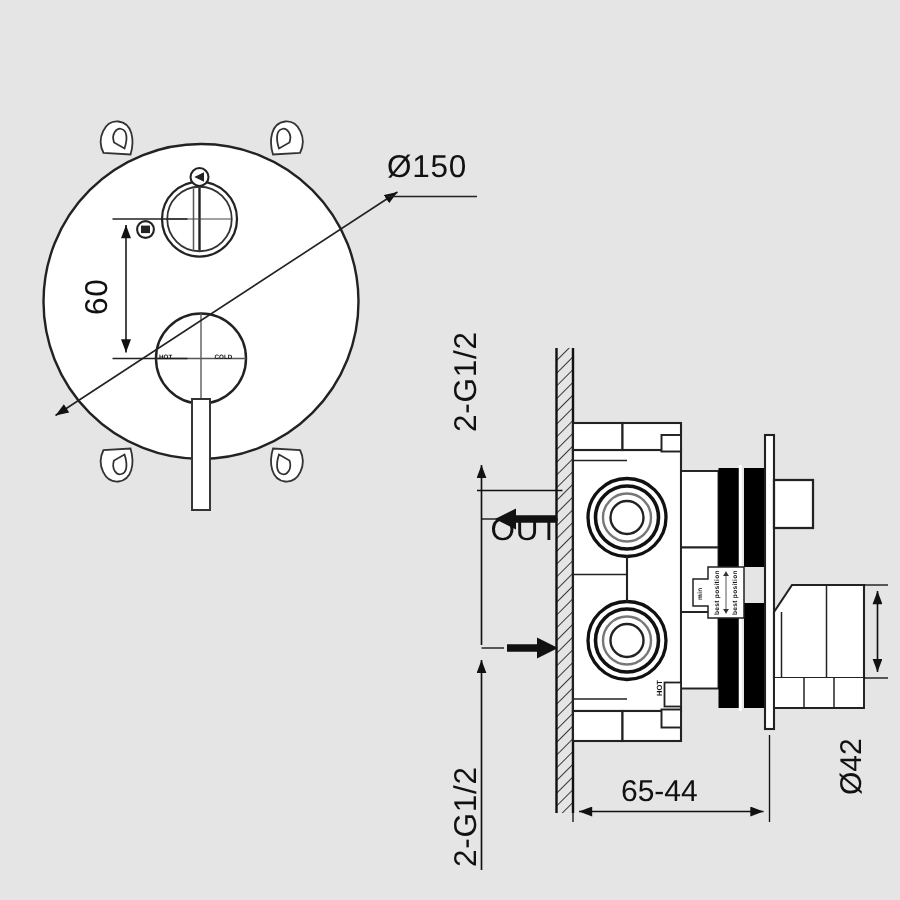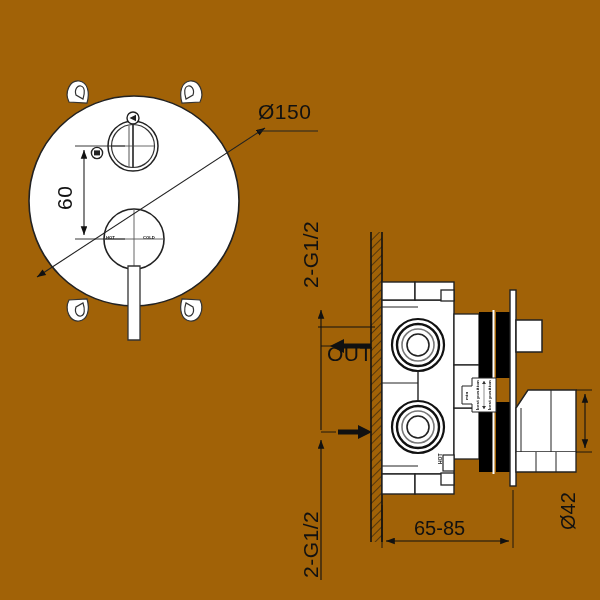--- a/index.html
+++ b/index.html
@@ -8,21 +8,21 @@
     background: #ffffff;
   }
   body {
     font-family: "Liberation Sans", sans-serif;
     color: #111111;
   }
   #sheet {
     position: relative;
     width: 600px;
     height: 600px;
-    background: #a16207;
+    background: #e5e5e5;
     overflow: hidden;
   }
   #sheet svg {
     position: absolute;
     left: 0;
     top: 0;
     display: block;
   }
   .lbl {
     position: absolute;
@@ -244,21 +244,21 @@
   <div class="lbl micro" style="left:143px; top:236px;">COLD</div>
 
   <div class="lbl dimtext" style="left:327px; top:299px;margin-top:44px;">OUT</div>
 
   <div class="lbl dimtext rot90" style="left:300px; top:288px;">2-G1/2</div>
 
   <div class="lbl dimtext rot90" style="left:300px; top:578px;">2-G1/2</div>
 
   <div class="lbl tiny2 rot90" style="left:438px; top:464px;">HOT</div>
 
-  <div class="lbl dimtext-sm" style="left:414px; top:518px;">65-85</div>
+  <div class="lbl dimtext-sm" style="left:414px; top:518px;">65-44</div>
 
   <div class="lbl dimtext-sm rot90" style="left:558px; top:530px;">Ø42</div>
 
   <div class="lbl tiny rot90" style="left:465px; top:400px;">min</div>
 
   <div class="lbl tiny rot90" style="left:476px; top:410px;">best position</div>
 
   <div class="lbl tiny rot90" style="left:488px; top:410px;">best position</div>
 
 </div>

